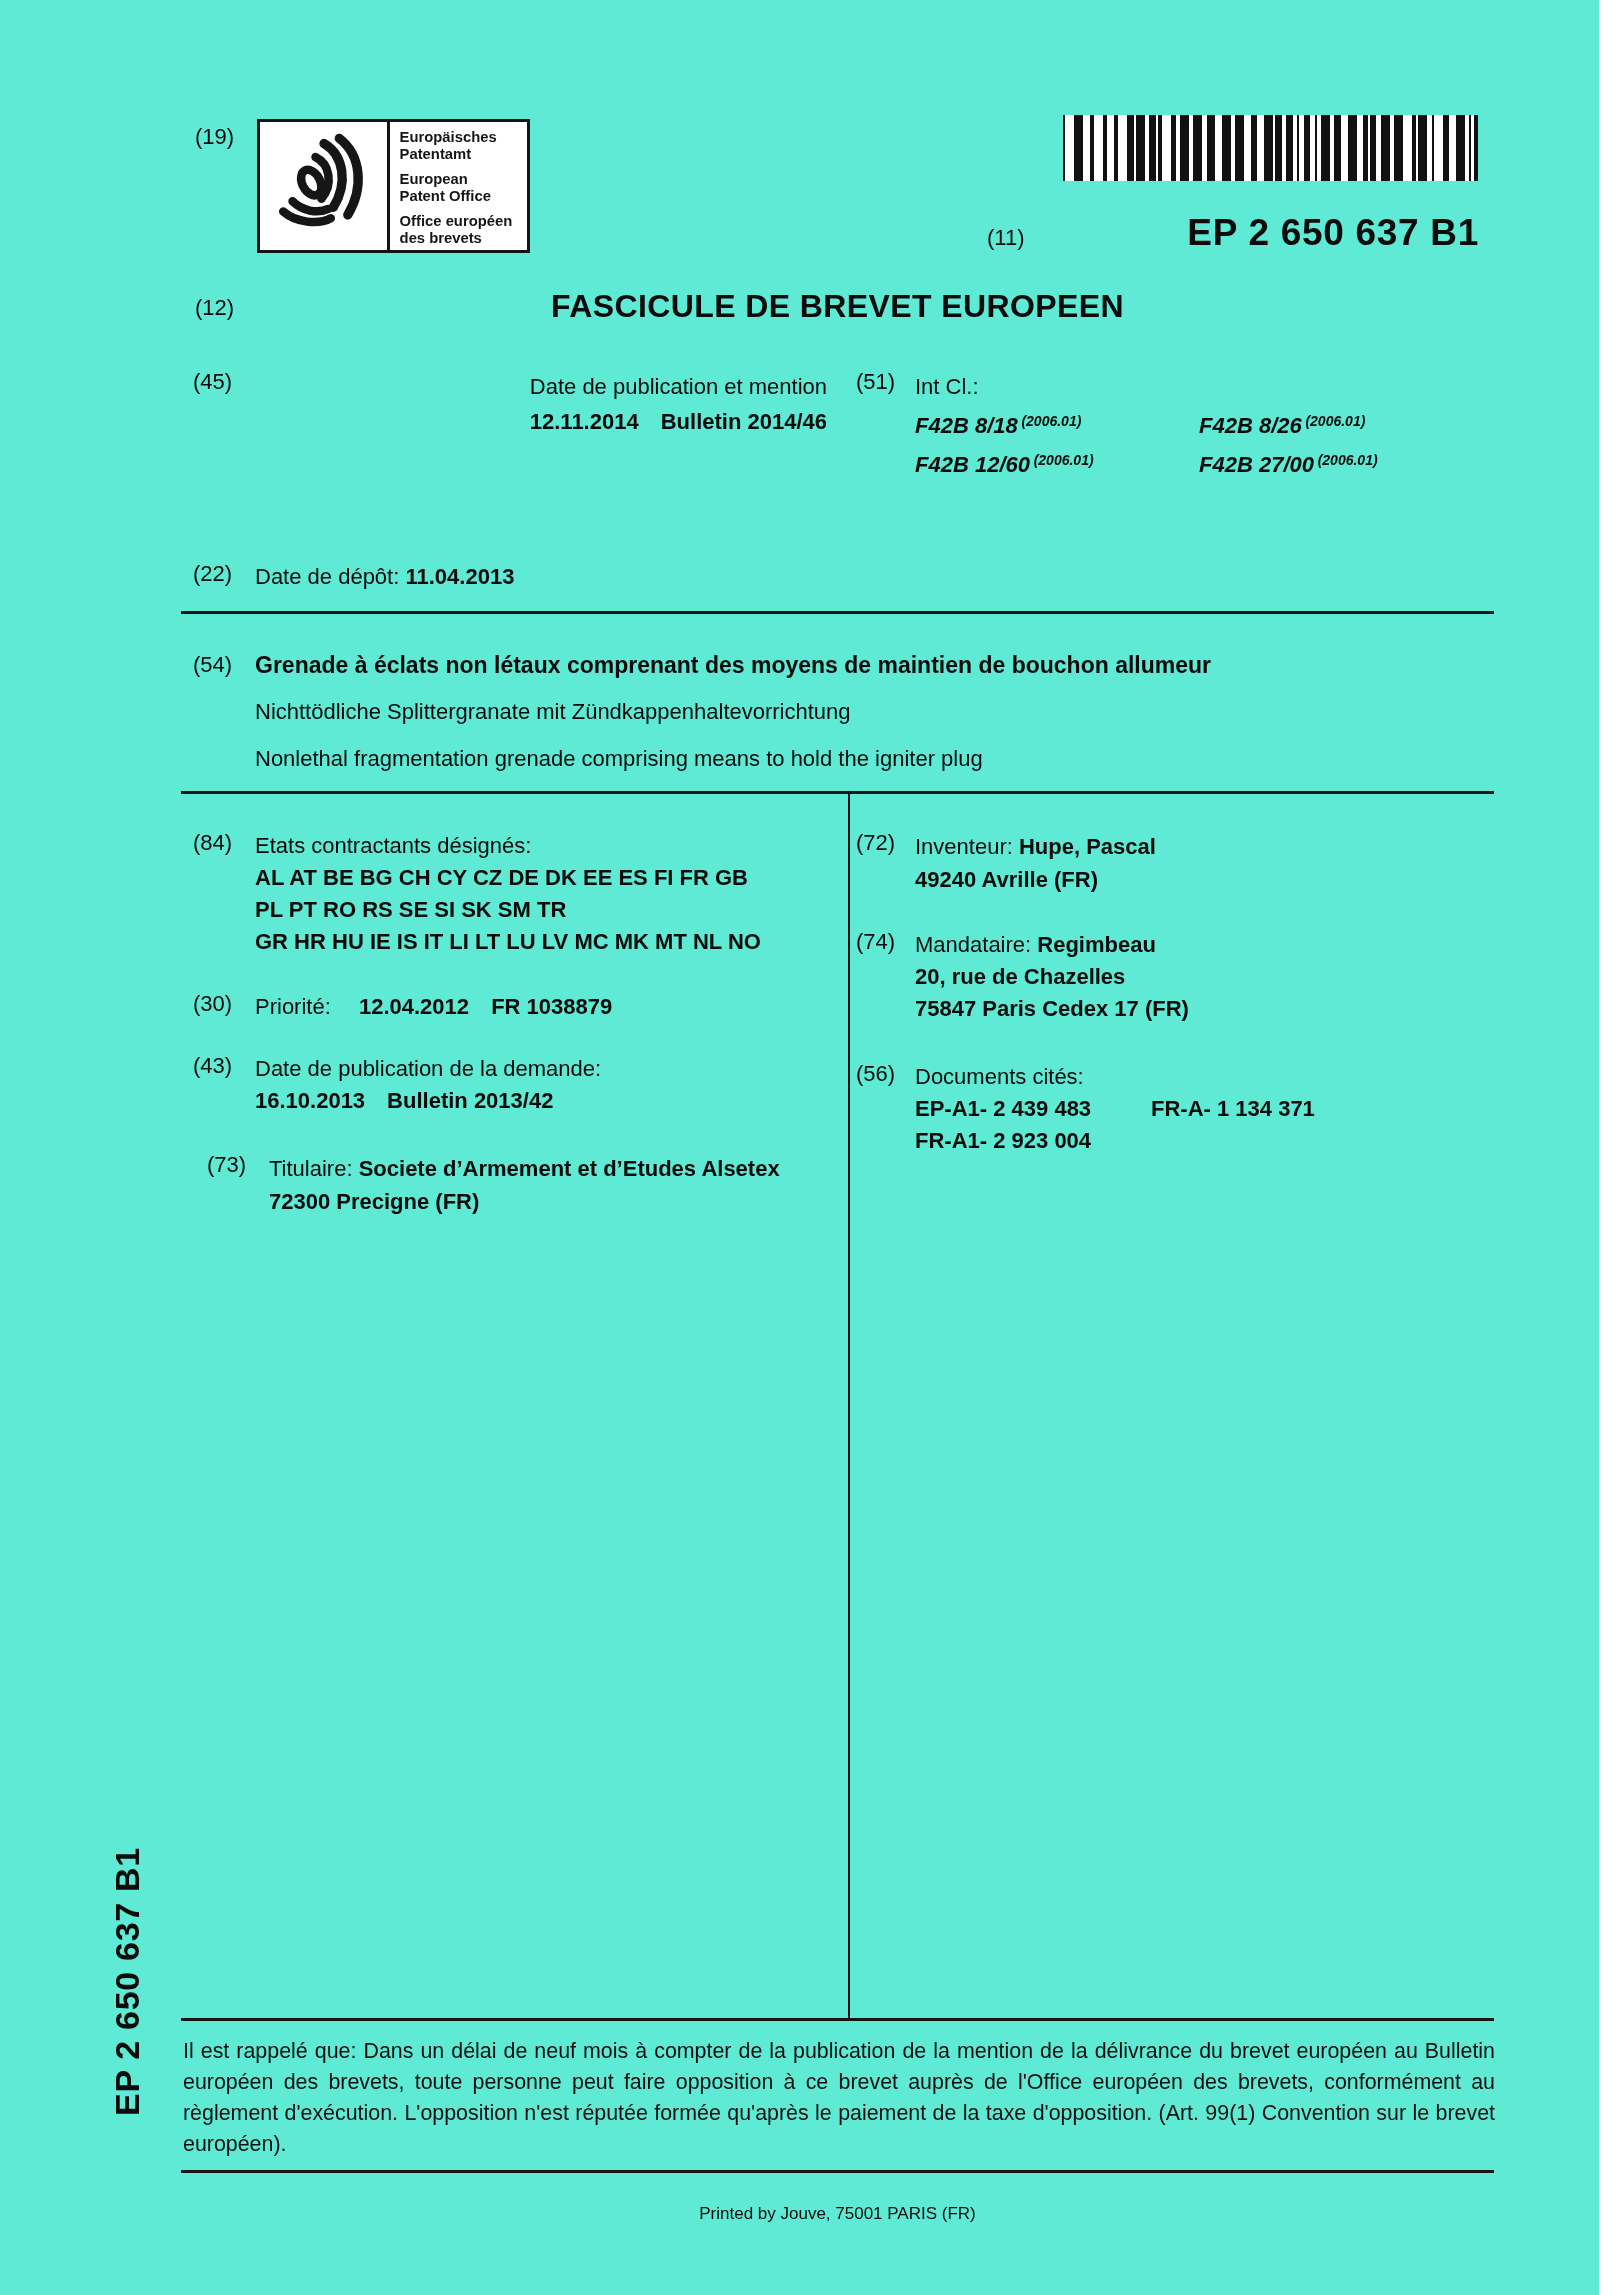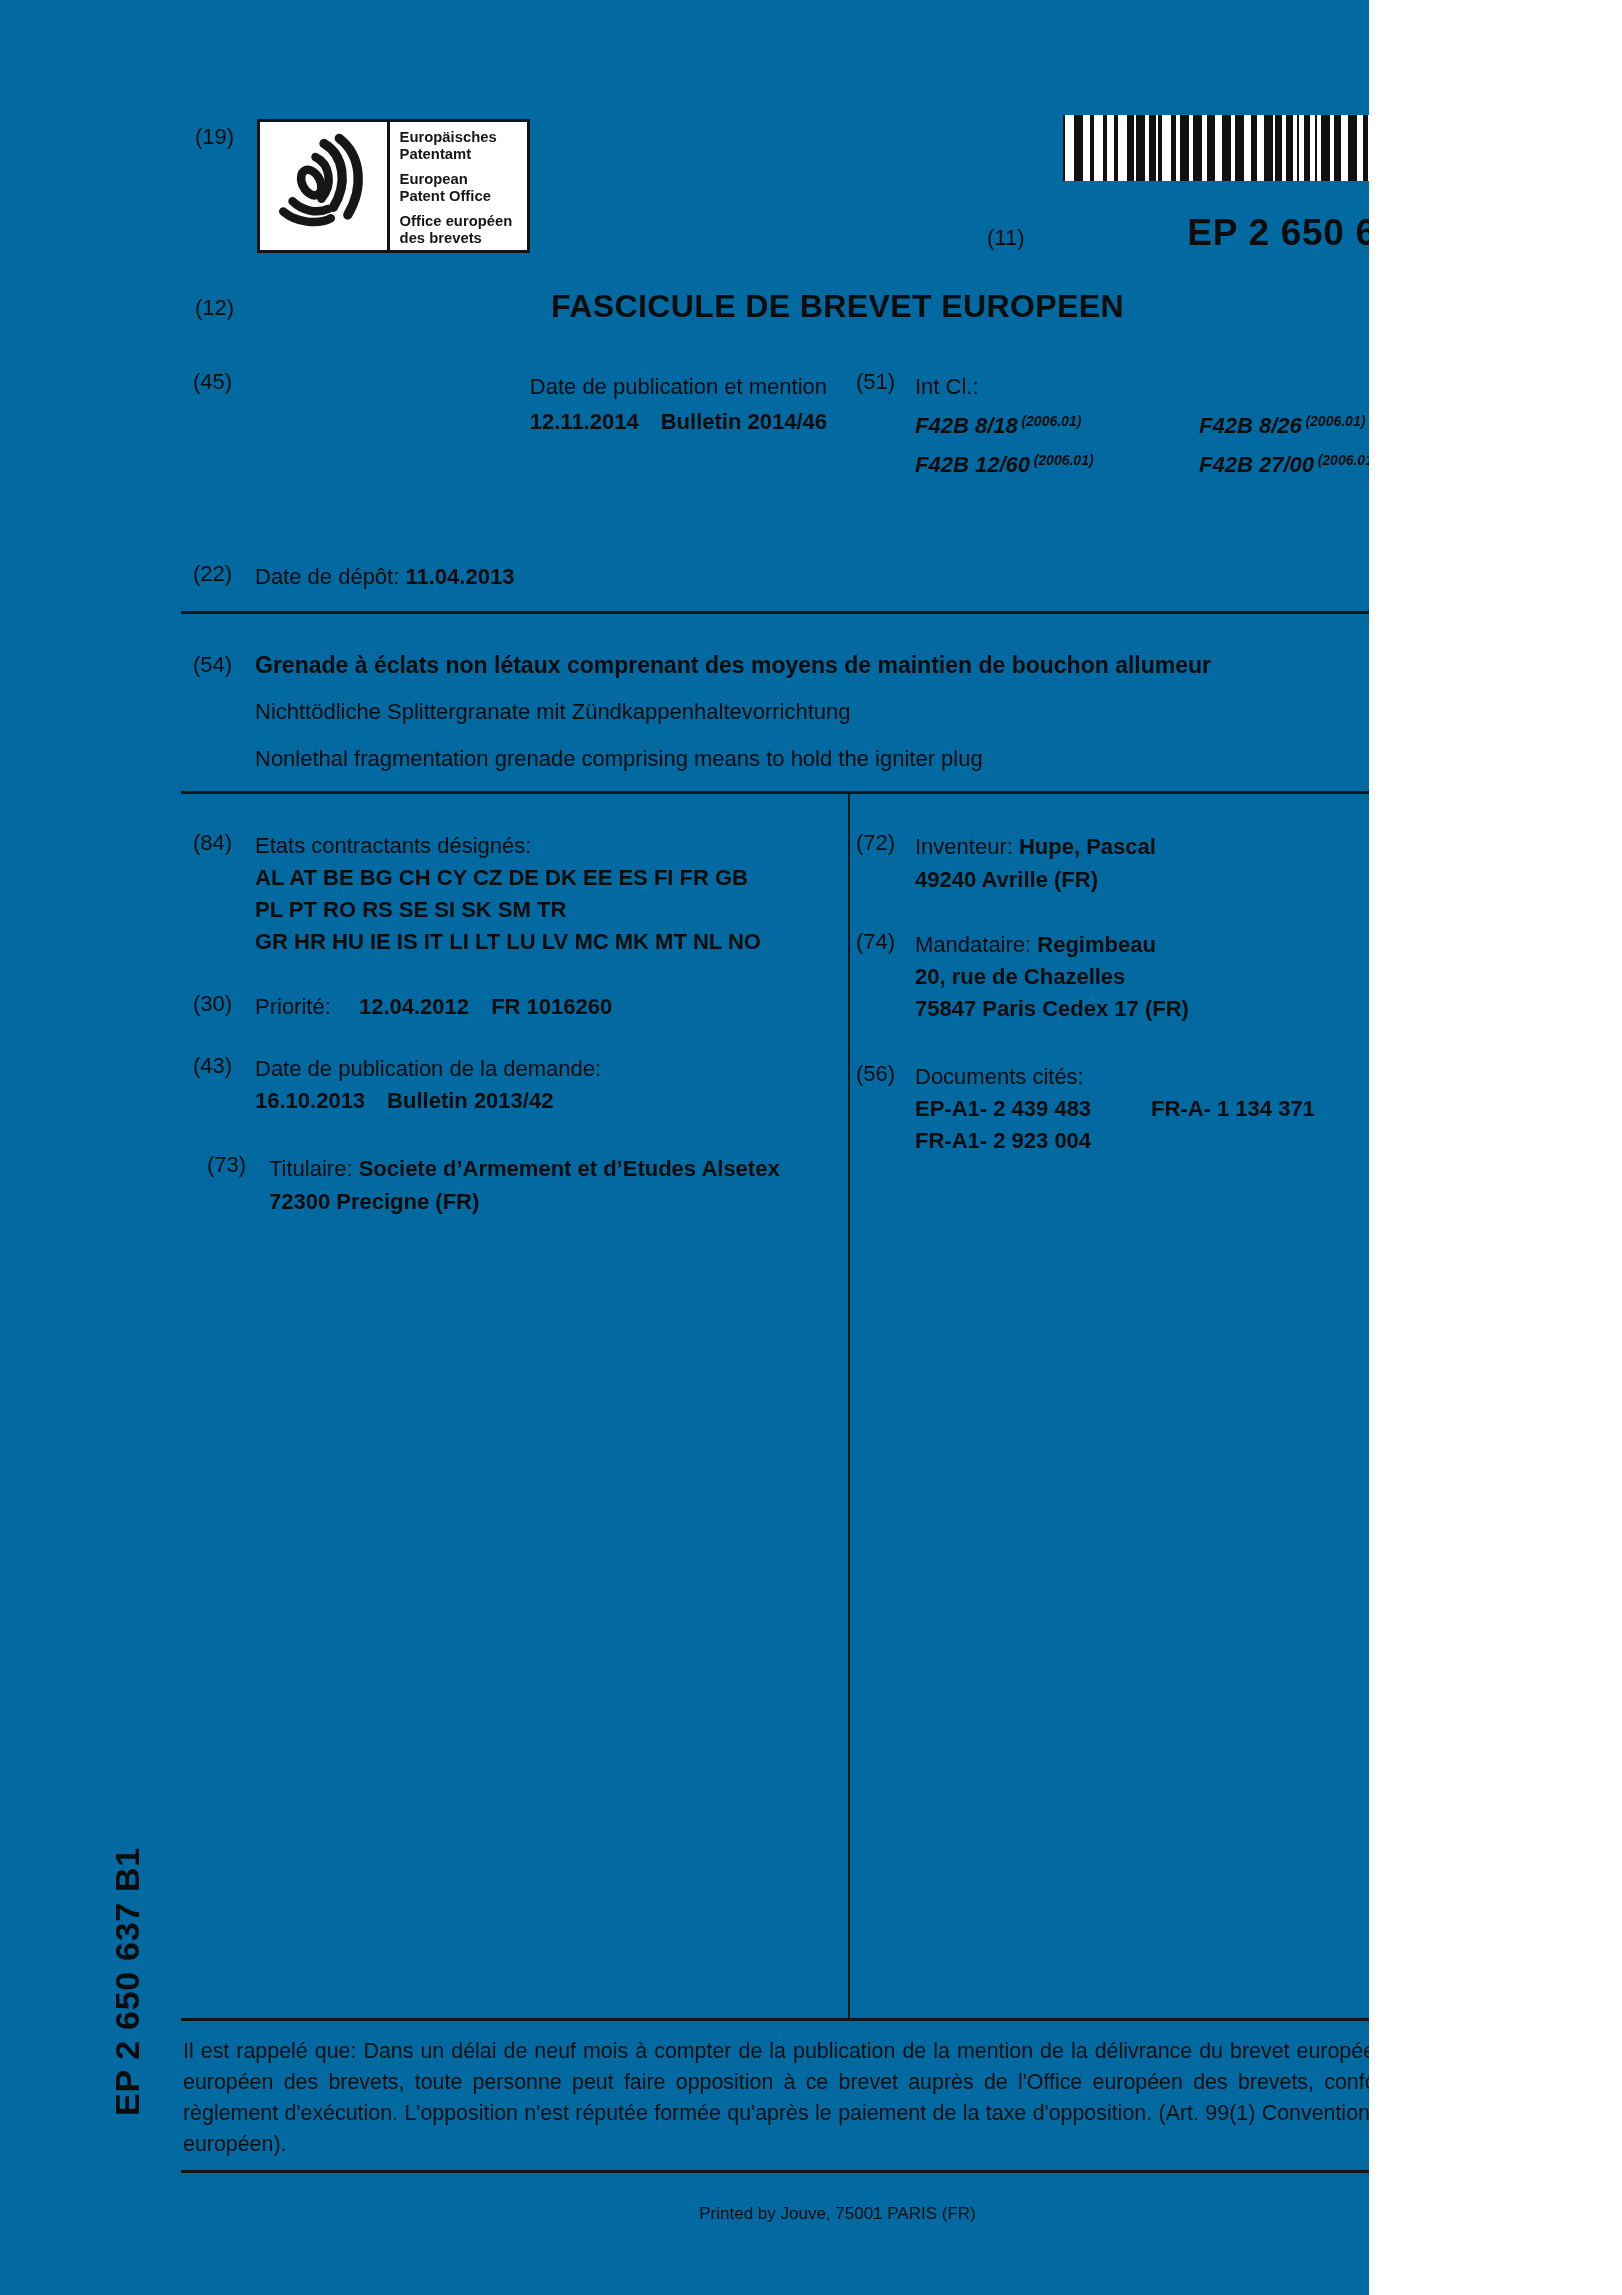--- a/index.html
+++ b/index.html
@@ -1,20 +1,20 @@
 <!DOCTYPE html>
 <html style="font-size:11.8px"><head>
 <meta charset="utf-8">
 <style>
   * { margin:0; padding:0; box-sizing:border-box; }
   html,body { background:#ffffff; }
   #page {
     position:relative;
-    width:1369px; height:2295px;
-    background:#0369a1;
+    width:1599px; height:2295px;
+    background:#5eead4;
     font-family:"Liberation Sans", sans-serif;
     color:#0c0c0c;
     overflow:hidden;
   }
   .abs { position:absolute; }
   .code { font-size:22px; color:#0c0c0c; }
   .b    { font-weight:bold; }
   
   .field { position:absolute; }
   .fcode { position:absolute; left:0; top:0; font-size:22px; }
@@ -244,21 +244,21 @@
       <div class="b">PL PT RO RS SE SI SK SM TR</div>
       <div class="b">GR HR HU IE IS IT LI LT LU LV MC MK MT NL NO</div>
     </div>
   </div>
 
   <div class="field" style="left:193px; top:991px; width:649px;">
     <span class="fcode">(30)</span>
     <div class="fbody">
       <span>Priorité:</span>
       <span class="b gap30">12.04.2012</span>
-      <span class="b gap22">FR 1016260</span>
+      <span class="b gap22">FR 1038879</span>
     </div>
   </div>
 
   <div class="field" style="left:193px; top:1053px; width:649px;">
     <span class="fcode">(43)</span>
     <div class="fbody">
       <div>Date de publication de la demande:</div>
       <div><span class="b">16.10.2013</span><span class="b gap30">Bulletin 2013/42</span></div>
     </div>
   </div>

